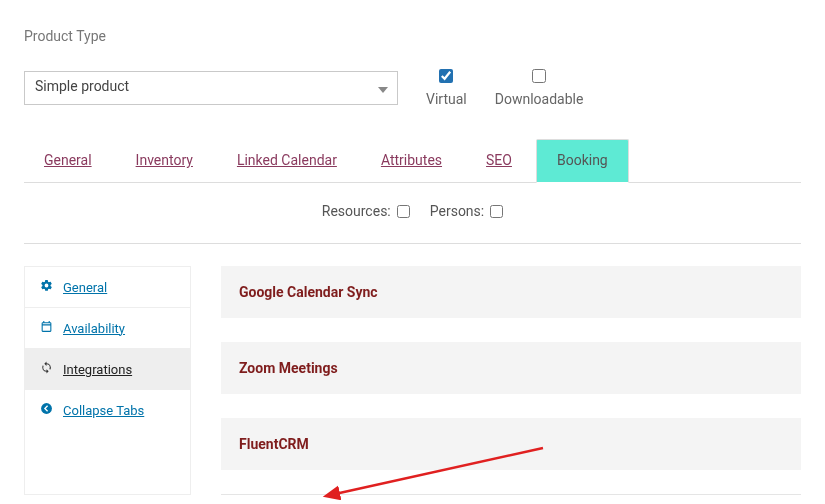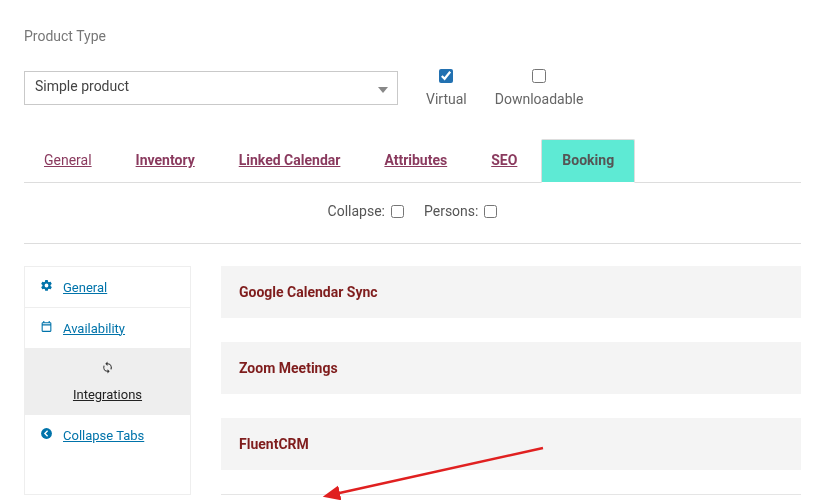--- a/index.html
+++ b/index.html
@@ -49,21 +49,21 @@
     display: flex;
     align-items: flex-end;
   }
   .tab {
     padding: 12px 20px 14px;
     color: #8a3a5e;
     text-decoration: underline;
     cursor: pointer;
     font-size: 14px;
   }
-  .tab + .tab { margin-left: 4px; font-weight: bold; }
+  .tab + .tab { margin-left: 4px; }
   .tab.active {
     color: #555;
     text-decoration: none;
     border: 1px solid #ddd;
     border-bottom: 1px solid #fff;
     margin-bottom: -1px;
     background: #5eead4;
     border-radius: 2px 2px 0 0;
   }
 
@@ -96,21 +96,20 @@
     color: #0073aa;
     cursor: pointer;
     border-bottom: 1px solid #eee;
     text-decoration: underline;
   }
   .side-item:last-child { border-bottom: none; }
   .side-item .icon { width: 14px; text-align: center; color: #0073aa; }
   .side-item.active {
     background: #eeeeee;
     color: #222;
-    flex-direction: column;
   }
   .side-item.active .icon { color: #333; }
 
   .content {
     flex: 1;
     padding-left: 30px;
     position: relative;
   }
   .accordion {
     background: #f4f4f4;
@@ -157,21 +156,21 @@
   <div class="tab">General</div>
   <div class="tab">Inventory</div>
   <div class="tab">Linked Calendar</div>
   <div class="tab">Attributes</div>
   <div class="tab">SEO</div>
   <div class="tab active">Booking</div>
 </div>
 
 <div class="opts-row">
   <label>
-    <span>Collapse:</span>
+    <span>Resources:</span>
     <input type="checkbox" style="">
   </label>
   <label>
     <span>Persons:</span>
     <input type="checkbox" style="">
   </label>
 </div>
 
 <div class="panel">
   <div class="side">

